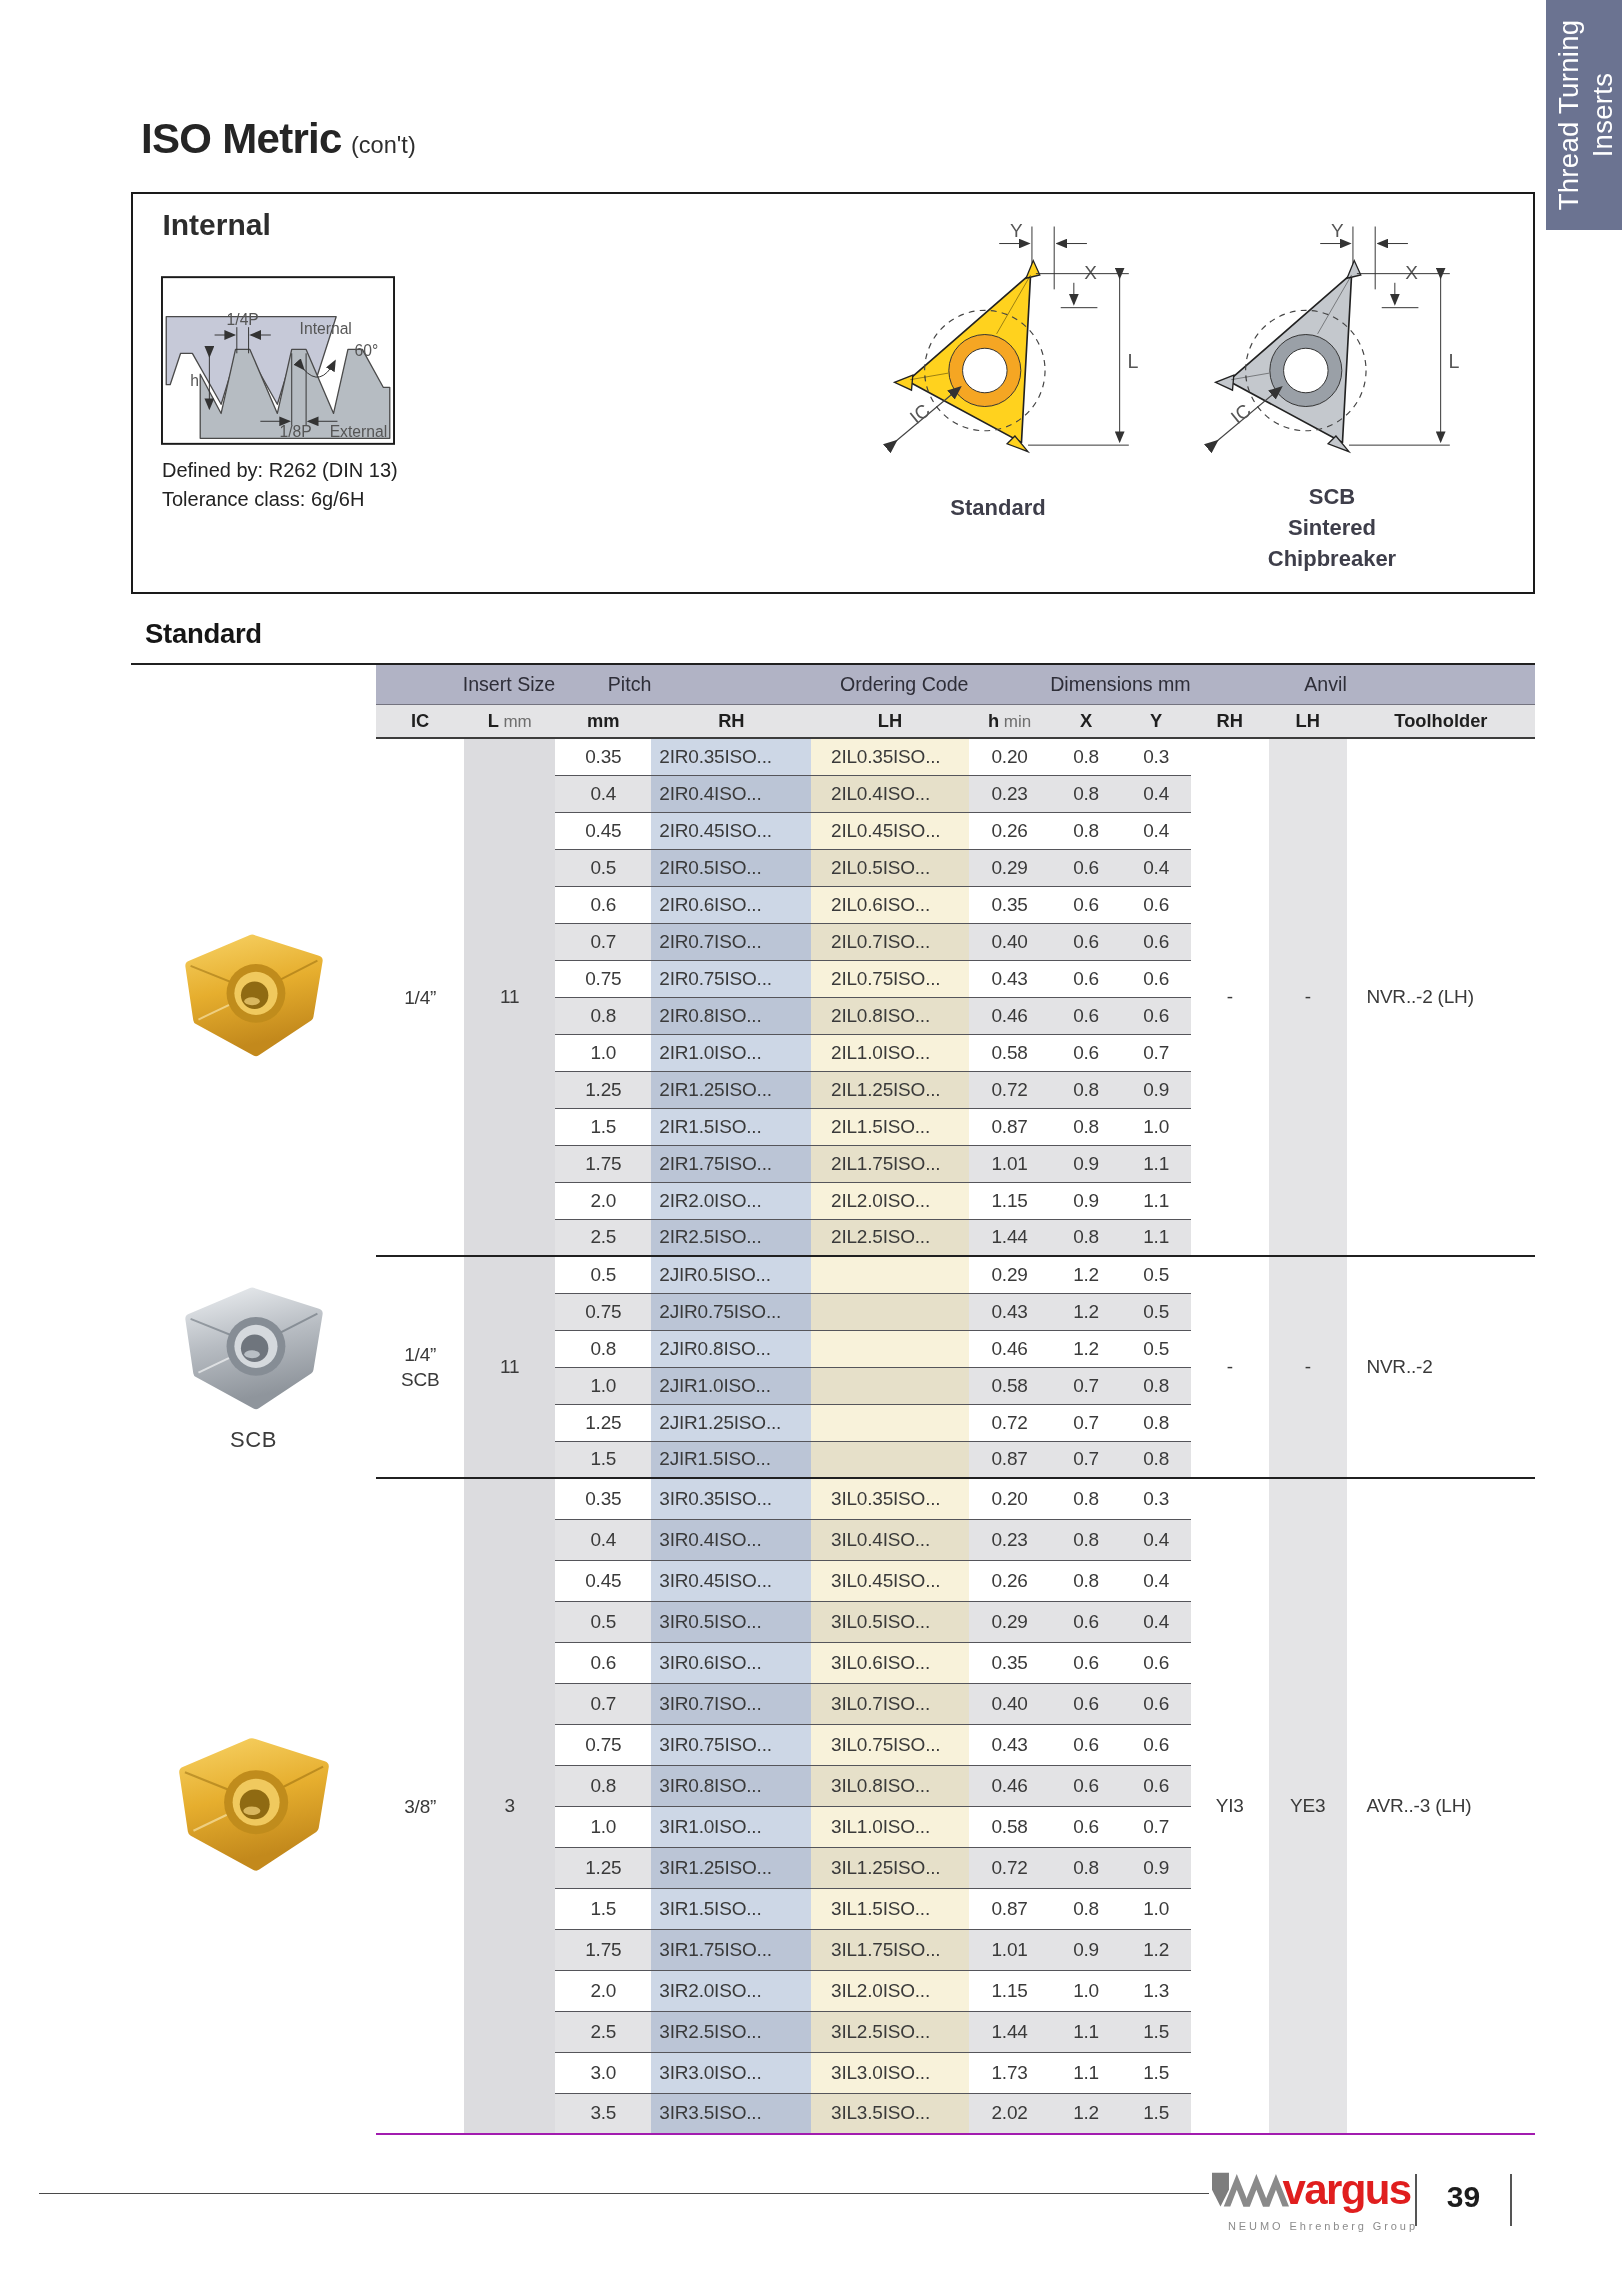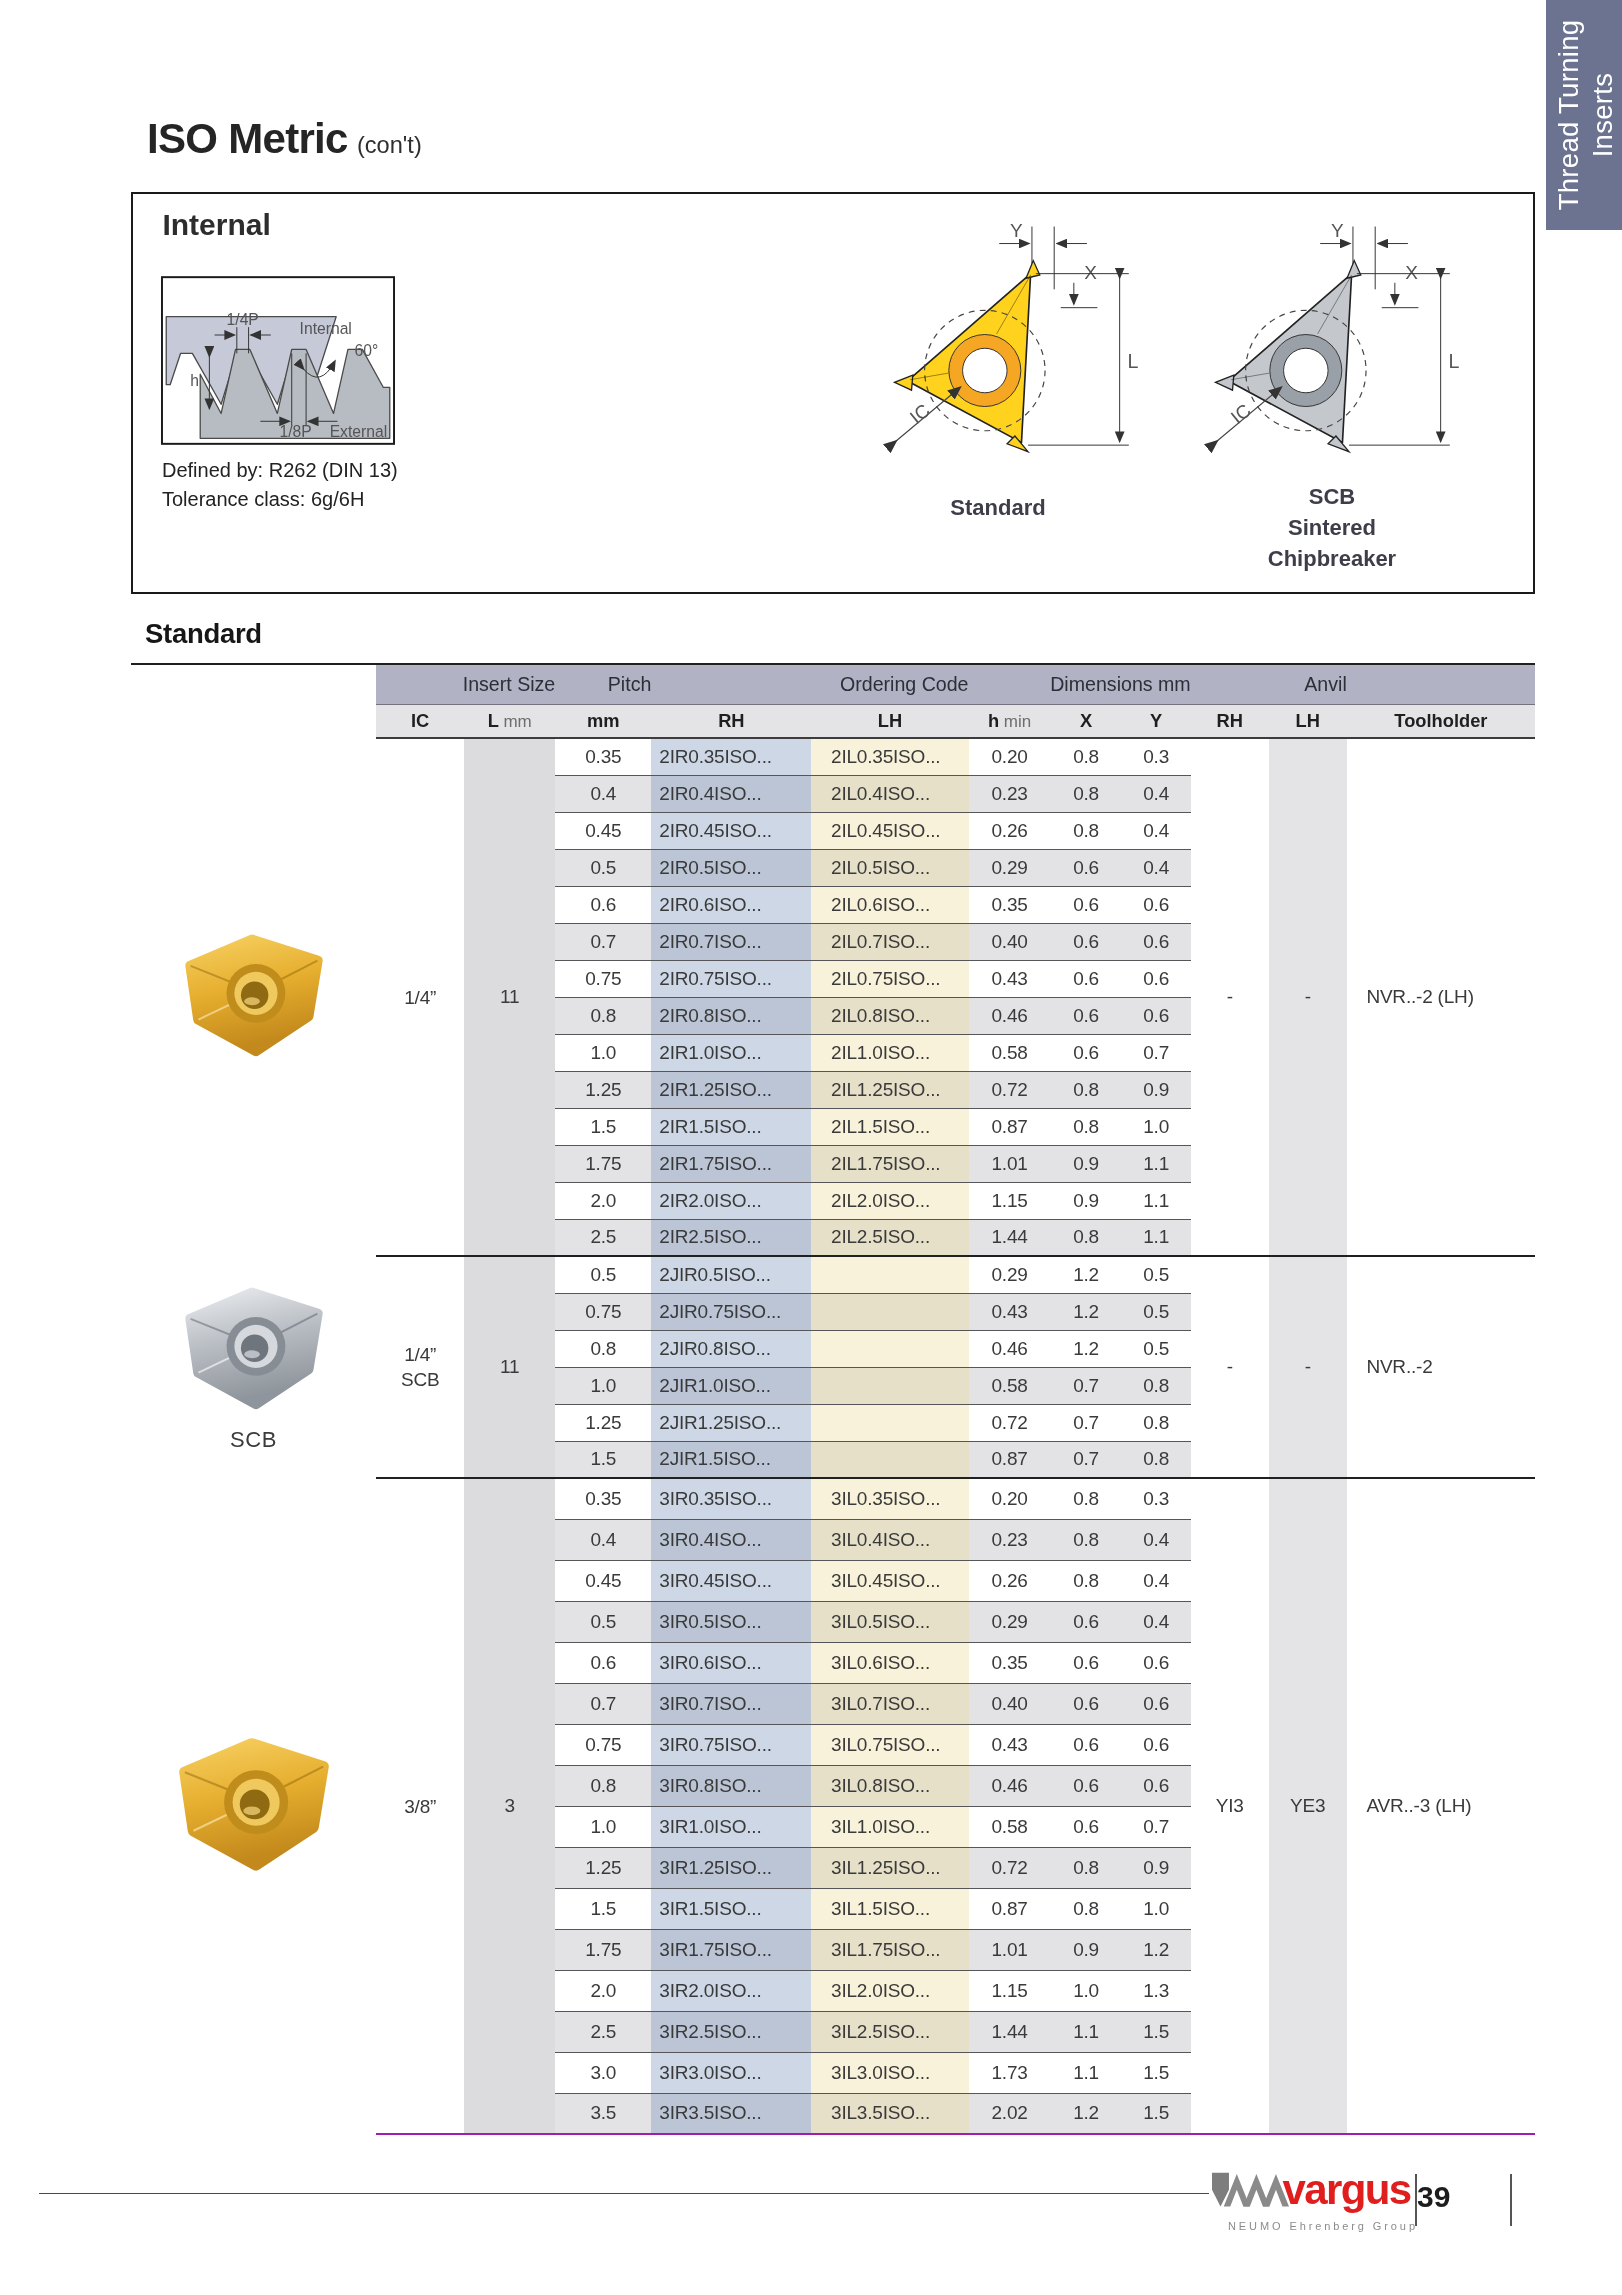--- a/index.html
+++ b/index.html
@@ -11,21 +11,21 @@
   }
   
   .side-tab { position:absolute; left:1546px; top:0; width:77px; height:230px; background:#6b7391; }
   .side-tab-inner {
     position:absolute; left:50%; top:50%; width:230px; height:77px;
     transform:translate(-50%,-50%) rotate(-90deg);
     display:flex; flex-direction:column; justify-content:center; text-align:center;
     color:#ffffff; font-size:27.5px; line-height:34px; letter-spacing:0.3px;
   }
   
-  .title { position:absolute; left:147px; top:115px; font-size:42px; font-weight:800; color:#252525; letter-spacing:-0.7px; }
+  .title { position:absolute; left:141px; top:115px; font-size:42px; font-weight:800; color:#252525; letter-spacing:-0.7px; }
   .title .sfx { font-size:23.6px; font-weight:400; letter-spacing:0; margin-left:9.2px; color:#2e2e2e; }
   
   .internal-box { position:absolute; left:131px; top:192px; width:1404px; height:402px;
     border:2px solid #1a1a1a; border-radius:0; background:#fff; }
   .internal-heading { position:absolute; left:29.4px; top:14.4px; font-size:30px; font-weight:600; color:#2d2d2d; }
   .profile-svg { position:absolute; left:27.5px; top:82px; }
   .defined-by { position:absolute; left:29px; top:262px; font-size:20px; color:#222; line-height:29px; }
   .draw-std { position:absolute; left:734px; top:22px; }
   .draw-scb { position:absolute; left:1055px; top:22px; }
   .cap { position:absolute; width:288px; text-align:center; font-size:22px; font-weight:600; color:#3e3e4a; line-height:31px; }
@@ -60,21 +60,21 @@
   .gsep { border-top:2px solid #202020; }
   .gbot { border-bottom:2px solid #a21caf; }
   .scb-cap { margin-top:6.5px; font-size:22px; color:#3c3c3c; letter-spacing:0.7px; }
   
   .footer-line { position:absolute; left:39px; top:2193px; width:1170px; height:1.3px; background:#4a4a4a; }
   .logo { position:absolute; left:1212px; top:2170px; display:flex; align-items:flex-end; }
   .brand { font-size:42px; font-weight:700; color:#e01e1e; letter-spacing:-1.6px; line-height:37px; margin-left:-6.5px; }
   .brand-sub { position:absolute; left:1228px; top:2220px; font-size:11px; font-weight:400; letter-spacing:2.9px; color:#8c8c8c; }
   .vbar { position:absolute; top:2174px; width:2px; height:52px; background:#555; }
   .vbar1 { left:1415px; } .vbar2 { left:1510px; }
-  .page-number { position:absolute; left:1417px; top:2180px; width:93px; font-size:30px; font-weight:700; color:#1d1d1d; }
+  .page-number { position:absolute; left:1417px; top:2180px; width:93px; text-align:center; font-size:30px; font-weight:700; color:#1d1d1d; }
   
   .dtx { fill:#555; font-family:"Liberation Sans", sans-serif; }
 </style>
 </head>
 <body>
 
 <div id="page">
 
   <div class="side-tab">
     <div class="side-tab-inner">

